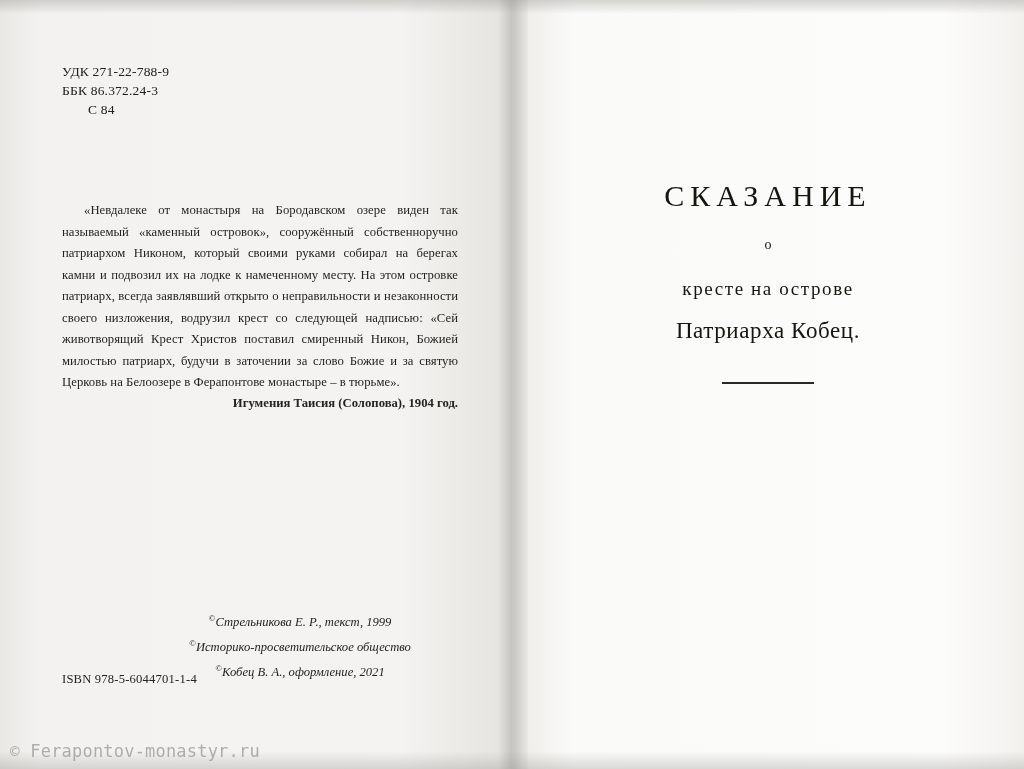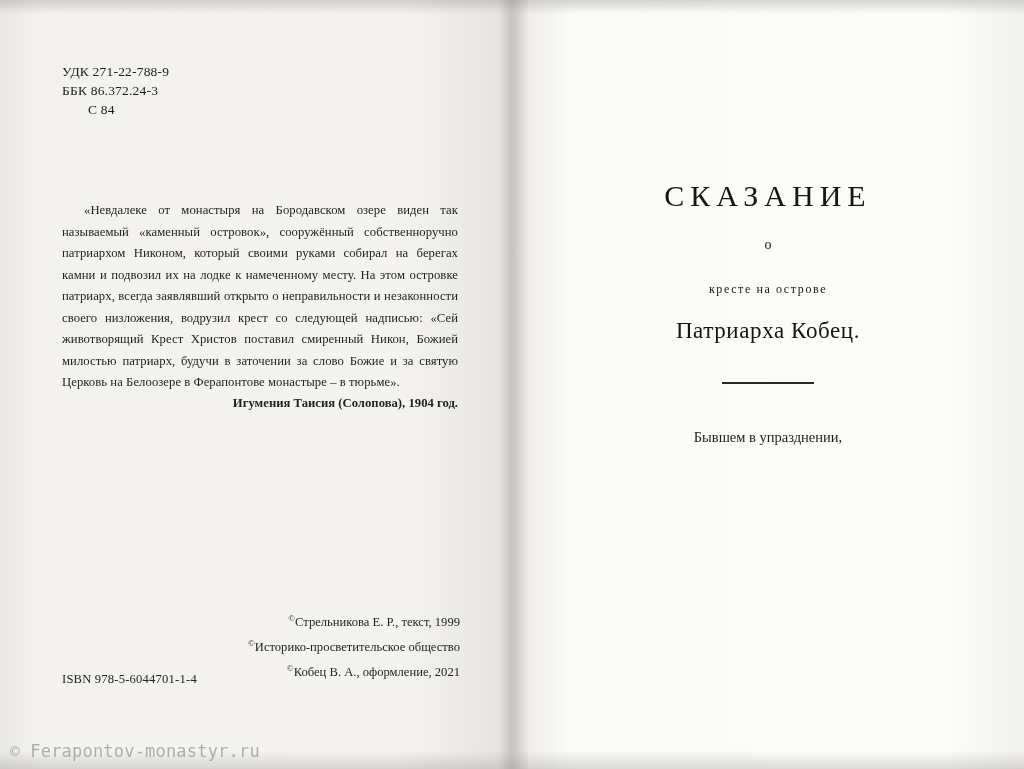--- a/index.html
+++ b/index.html
@@ -113,24 +113,25 @@
     font-size: 12.7px;
     color: #23231f;
     font-weight: bold;
   }
 
   .copyright {
     position: absolute;
     top: 608px;
     left: 140px;
     width: 320px;
-    text-align: right;
+    text-align: center;
     font-size: 12.6px;
     line-height: 21px;
     color: #23231f;
+    font-style: italic;
   }
   .copyright .line { white-space: nowrap; }
   .cmark {
     font-size: 9px;
     vertical-align: super;
     letter-spacing: 0;
   }
 
   .isbn {
     position: absolute;
@@ -157,21 +158,21 @@
     font-weight: 400;
     line-height: 36px;
   }
   .title-o {
     margin-top: 22px;
     font-size: 14px;
     line-height: 18px;
   }
   .title-sub1 {
     margin-top: 22px;
-    font-size: 12px;
+    font-size: 19px;
     letter-spacing: 1.6px;
     line-height: 26px;
   }
   .title-sub2 {
     margin-top: 14px;
     font-size: 23px;
     letter-spacing: 0.6px;
     line-height: 30px;
   }
   .rule {
@@ -237,21 +238,20 @@
 
   <div class="page page-right">
     <div class="content">
       <div class="title-block">
         <div class="title-main">СКАЗАНИЕ</div>
         <div class="title-o">о</div>
         <div class="title-sub1">кресте на острове</div>
         <div class="title-sub2">Патриарха Кобец.</div>
         <div class="rule"></div>
         <div class="note">
-          <div>Бывшем в упразднении,</div>
         </div>
       </div>
     </div>
     <div class="edge-top"></div>
     <div class="edge-bottom"></div>
   </div>
 
   <div class="gutter"></div>
 </div>
 

